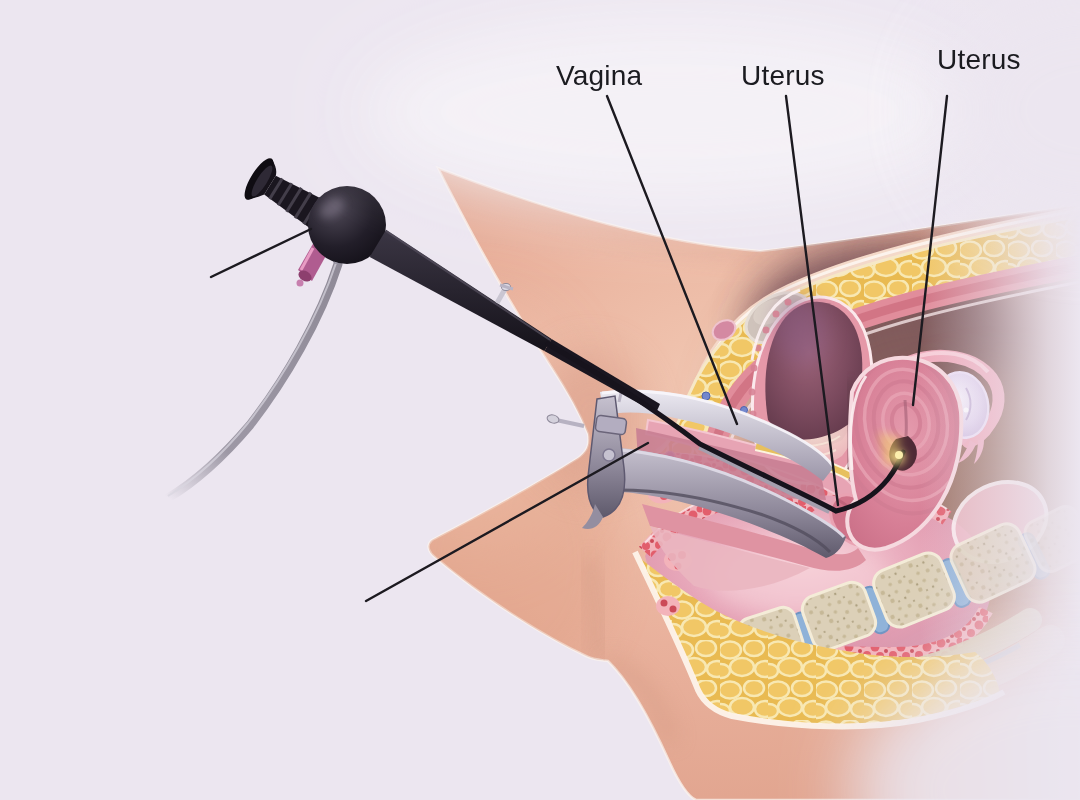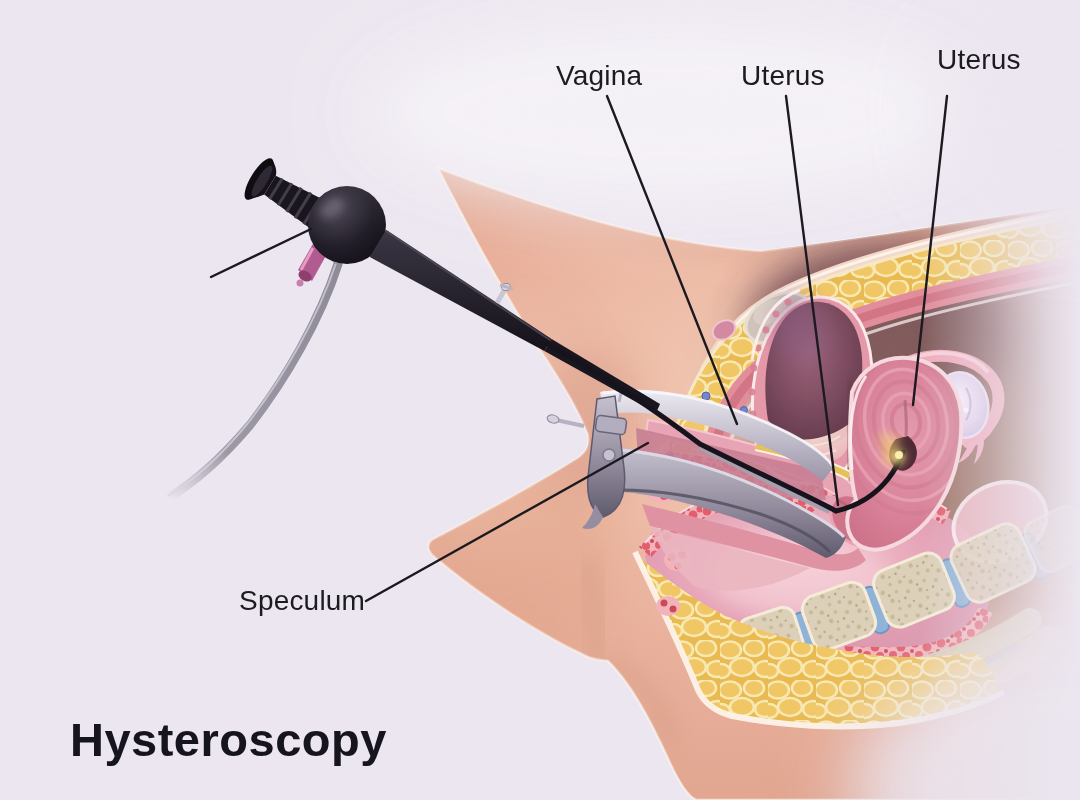--- a/index.html
+++ b/index.html
@@ -387,16 +387,14 @@
   <line x1="786" y1="96" x2="838" y2="505"></line>
   <line x1="947" y1="96" x2="913" y2="405"></line>
   <line x1="211" y1="277" x2="311" y2="229"></line>
   <line x1="366" y1="601" x2="648" y2="443"></line>
 </g>
 </svg>
 
 <div class="lbl" id="lbl-vagina">Vagina</div>
 <div class="lbl" id="lbl-cervix">Uterus</div>
 <div class="lbl" id="lbl-uterus">Uterus</div>
-<div class="lbl" id="lbl-speculum">Speculum</div>
-<div id="fig-title">Hysteroscopy</div>
 
 </div>
 
 </body></html>

